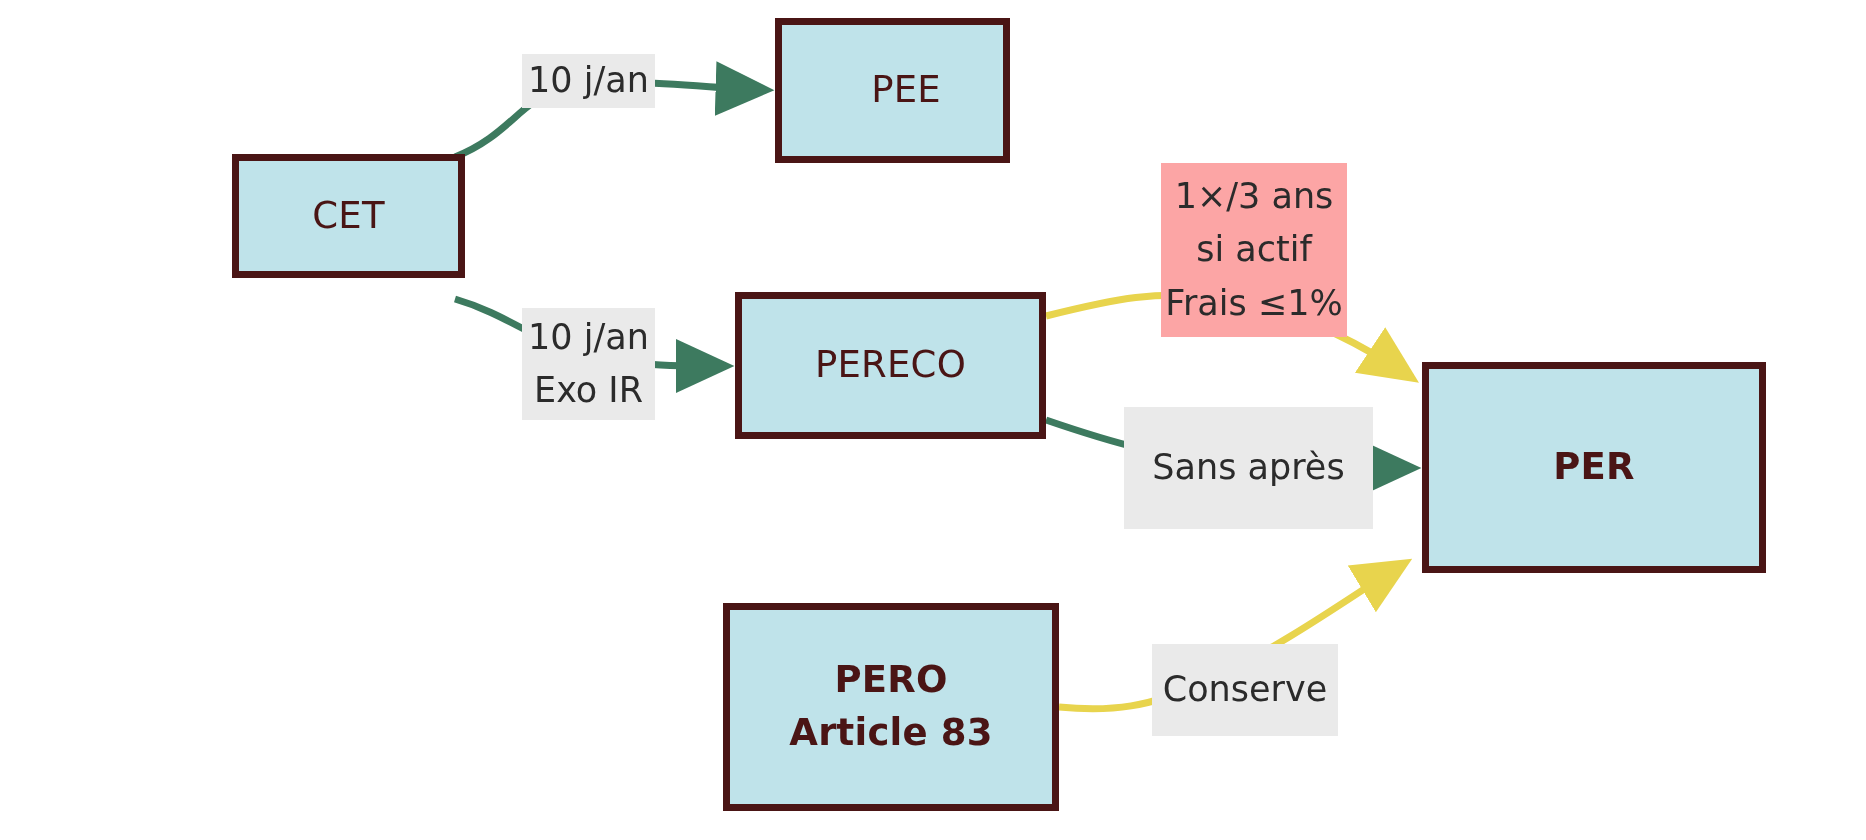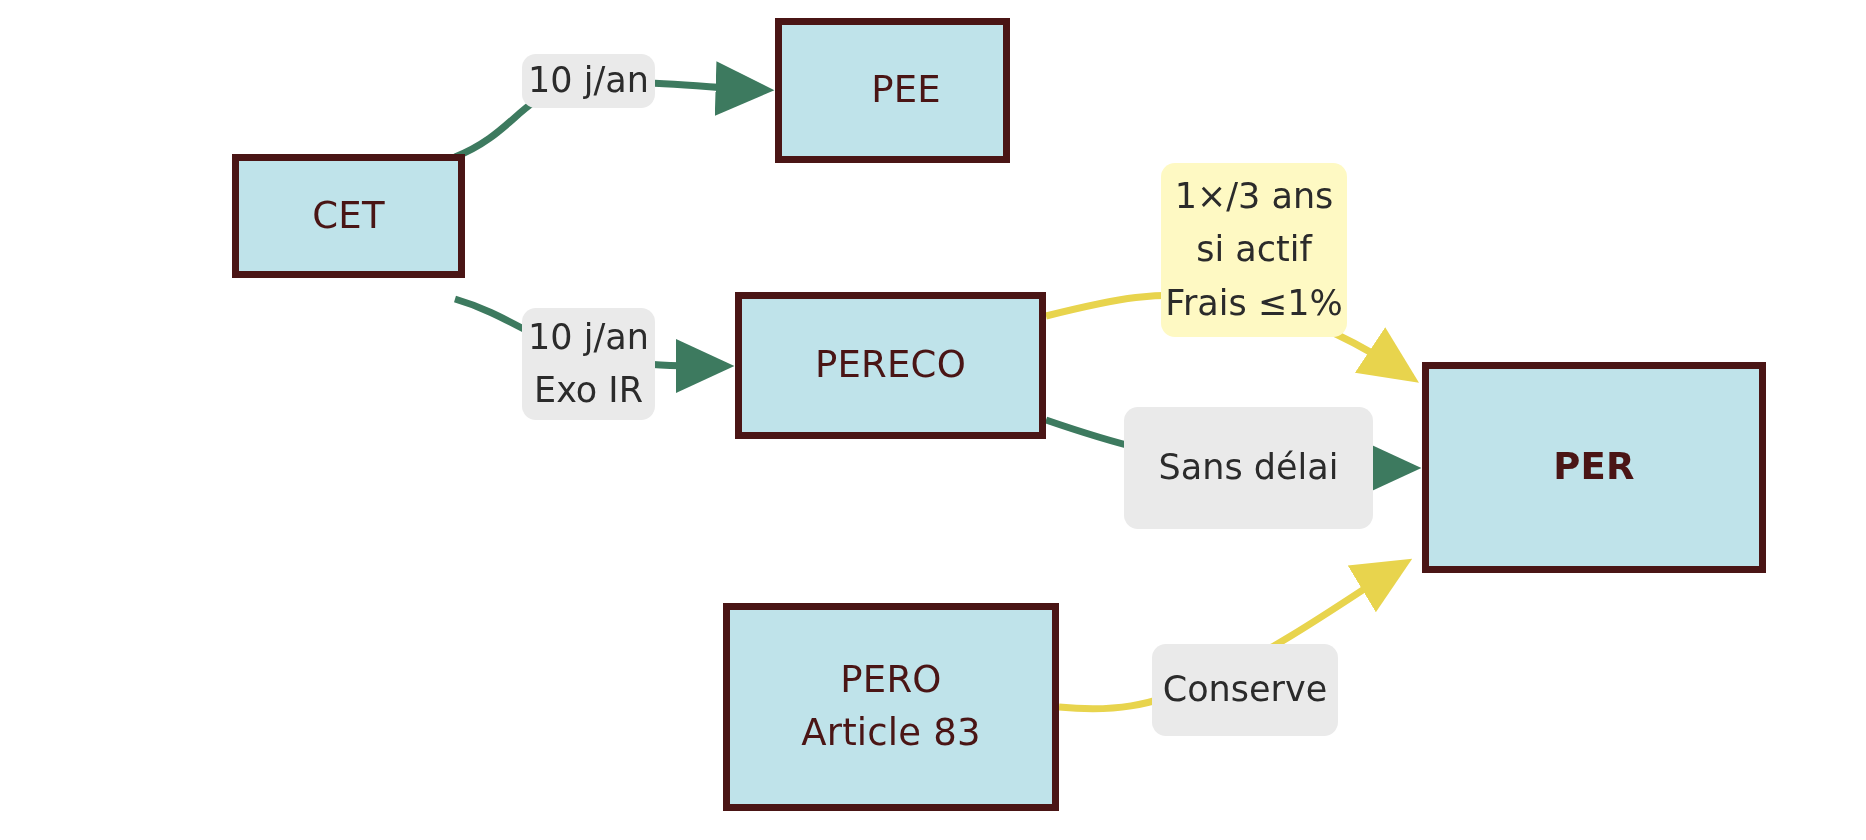--- a/index.html
+++ b/index.html
@@ -50,21 +50,20 @@
     color: #2b2b2b;
     font-size: 35px;
     line-height: 1.52;
     text-align: center;
     padding: 3px 9px;
     white-space: nowrap;
     display: flex;
     flex-direction: column;
     align-items: center;
     justify-content: center;
-    border-radius: 14px;
   }
   .edge-label span {
     display: block;
   }
 </style>
 </head>
 <body>
 
 <div id="canvas">
 
@@ -94,41 +93,41 @@
   </div>
 
   <div class="node" id="node-pee" style="left: 775px; top: 18px; width: 235px; height: 145px; background: rgb(191, 227, 234); border-color: rgb(74, 21, 21); color: rgb(74, 21, 21); padding-left: 27px;">
     <span>PEE</span>
   </div>
 
   <div class="node" id="node-pereco" style="left: 735px; top: 292px; width: 311px; height: 147px; background: rgb(191, 227, 234); border-color: rgb(74, 21, 21); color: rgb(74, 21, 21); align-items: center;">
     <span>PERECO</span>
   </div>
 
-  <div class="node" id="node-pero" style="left: 723px; top: 603px; width: 336px; height: 208px; background: rgb(191, 227, 234); border-color: rgb(74, 21, 21); color: rgb(74, 21, 21);">
+  <div class="node" id="node-pero" style="left: 723px; top: 603px; width: 336px; height: 208px; background: rgb(191, 227, 234); border-color: rgb(74, 21, 21); color: rgb(74, 21, 21); font-weight: bold;">
     <span>PERO</span>
     <span class="line2">Article 83</span>
   </div>
 
   <div class="node" id="node-per" style="left: 1422px; top: 362px; width: 344px; height: 211px; background: rgb(191, 227, 234); border-color: rgb(74, 21, 21); color: rgb(74, 21, 21); font-weight: bold;">
     <span>PER</span>
   </div>
 
   <div class="edge-label" id="lbl-cet-pee" style="left: 522px; top: 54px; width: 133px; height: 54px; background: rgb(234, 234, 234); color: rgb(43, 43, 43);">
       <span>10 j/an</span>
     </div>
   <div class="edge-label" id="lbl-cet-pereco" style="left: 522px; top: 308px; width: 133px; height: 112px; background: rgb(234, 234, 234); color: rgb(43, 43, 43);">
       <span>10 j/an</span>
       <span>Exo IR</span>
     </div>
-  <div class="edge-label" id="lbl-pereco-per" style="left: 1161px; top: 163px; width: 186px; height: 174px; background: #fef9c3; color: rgb(43, 43, 43);">
+  <div class="edge-label" id="lbl-pereco-per" style="left: 1161px; top: 163px; width: 186px; height: 174px; background: #fca5a5; color: rgb(43, 43, 43);">
       <span>1×/3 ans</span>
       <span>si actif</span>
       <span>Frais ≤1%</span>
     </div>
   <div class="edge-label" id="lbl-pereco-per-2" style="left: 1124px; top: 407px; width: 249px; height: 122px; background: rgb(234, 234, 234); color: rgb(43, 43, 43);">
-      <span>Sans délai</span>
+      <span>Sans après</span>
     </div>
   <div class="edge-label" id="lbl-pero-per" style="left: 1152px; top: 644px; width: 186px; height: 92px; background: rgb(234, 234, 234); color: rgb(43, 43, 43);">
       <span>Conserve</span>
     </div>
 
 </div>
 
 </body></html>

